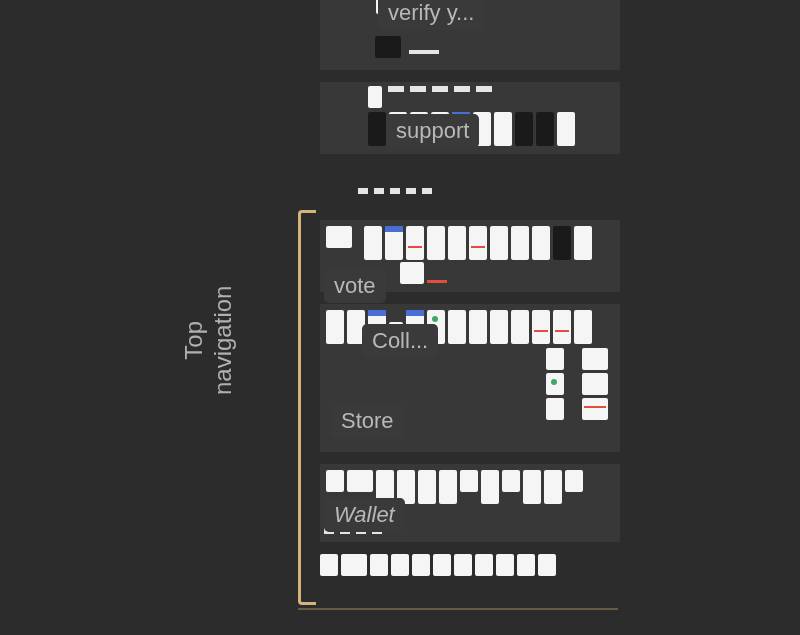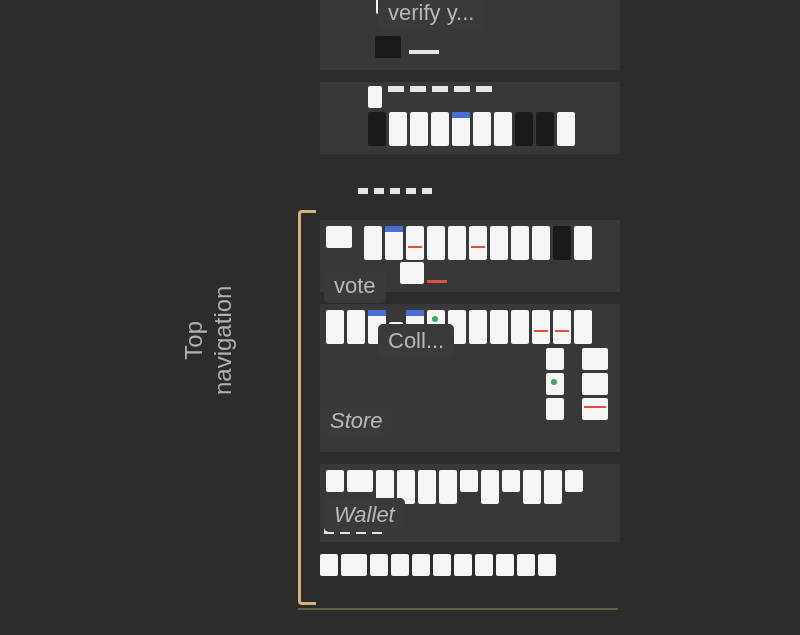--- a/index.html
+++ b/index.html
@@ -209,20 +209,21 @@
       <span class="thumb"></span>
       <span class="thumb"></span>
       <span class="thumb"></span>
       <span class="thumb blue-top"></span>
       <span class="thumb"></span>
       <span class="thumb"></span>
       <span class="thumb dark"></span>
       <span class="thumb dark"></span>
       <span class="thumb"></span>
     </div>
+    <span class="frame-label floating" style="left:66px; top:30px;">support</span>
   </div>
 
   <div class="g-prediction-wrap">
     <div class="dash-row" style="position:absolute; left:38px; top:22px;">
       <span class="dash sm"></span>
       <span class="dash sm"></span>
       <span class="dash sm"></span>
       <span class="dash sm"></span>
       <span class="dash sm"></span>
     </div>
@@ -261,32 +262,32 @@
       <span class="thumb blue-top"></span>
       <span class="thumb green-dot"></span>
       <span class="thumb"></span>
       <span class="thumb"></span>
       <span class="thumb"></span>
       <span class="thumb"></span>
       <span class="thumb red-bar"></span>
       <span class="thumb red-bar"></span>
       <span class="thumb"></span>
     </div>
-    <span class="frame-label floating" style="left:58px; top:18px;">Coll...</span>
+    <span class="frame-label floating" style="left:42px; top:18px;">Coll...</span>
     <div style="position:absolute; right:12px; top:44px; display:flex; flex-direction:column; gap:3px;">
       <span class="thumb short wide"></span>
       <span class="thumb short wide"></span>
       <span class="thumb short wide red-bar"></span>
     </div>
     <div style="position:absolute; right:56px; top:44px; display:flex; flex-direction:column; gap:3px;">
       <span class="thumb short"></span>
       <span class="thumb short green-dot"></span>
       <span class="thumb short"></span>
     </div>
-    <span class="frame-label floating" style="left:0; top:98px;font-style:italic;">Store</span>
+    <span class="frame-label floating" style="left:11px; top:98px;">Store</span>
   </div>
 
   <div class="frame-group g-wallet">
     <div class="thumb-row">
       <span class="thumb short"></span>
       <span class="thumb short wide"></span>
       <span class="thumb"></span>
       <span class="thumb"></span>
       <span class="thumb"></span>
       <span class="thumb"></span>

